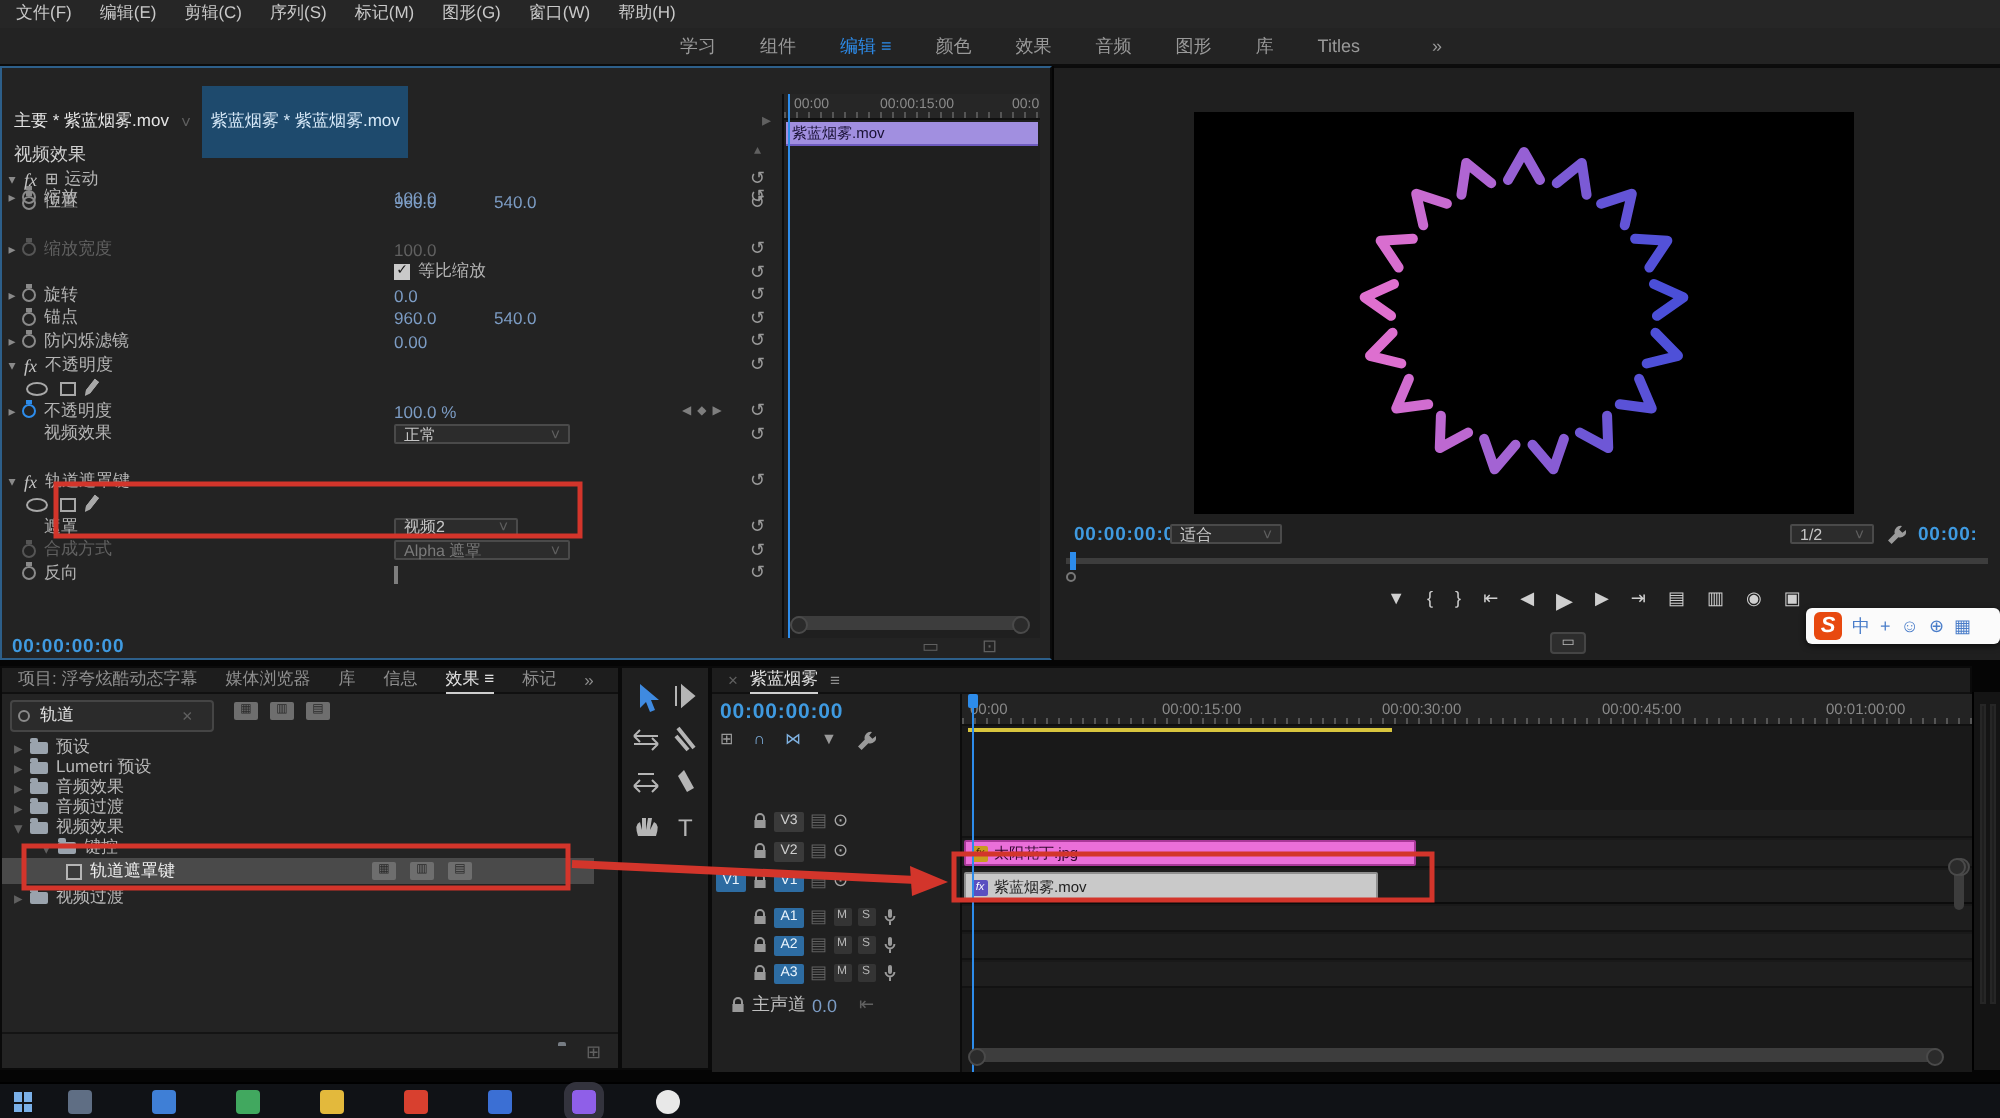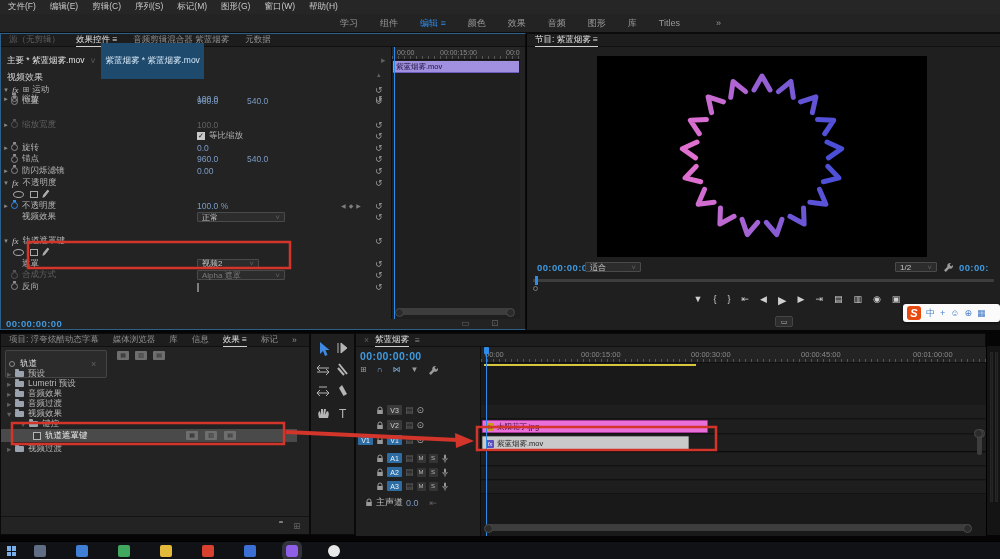--- a/index.html
+++ b/index.html
@@ -101,26 +101,20 @@
   <span>颜色</span>
   <span>效果</span>
   <span>音频</span>
   <span>图形</span>
   <span>库</span>
   <span>Titles</span>
   <span style="margin-left:14px">»</span>
 </div>
 
 <div id="ec" class="p">
-  <div class="tabs">
-    <span class="dim">源（无剪辑）</span>
-    <span class="tabu"><span>效果控件</span> <span>≡</span></span>
-    <span>音频剪辑混合器 紫蓝烟雾</span>
-    <span>元数据</span>
-  </div>
 
   <div class="p" style="left:6px;top:21px;height:12px;display:flex;align-items:center;gap:6px;font-size:8.5px">
     <span class="white">主要 * 紫蓝烟雾.mov</span>
     <span class="dim">˅</span>
     <span style="background:#1e4a6d;color:#d6e8f7;padding:12px 4px">紫蓝烟雾 * 紫蓝烟雾.mov</span>
   </div>
   <span class="p dim" style="left:380px;top:21px">▸</span>
 
   <div class="p" style="left:6px;top:37px;color:#cfcfcf">视频效果</div>
   <span class="p dim" style="left:376px;top:37px;font-size:7px">▴</span>
@@ -262,23 +256,20 @@
     <div class="p" style="left:2px;top:0;width:1px;height:272px;background:var(--accent)"></div>
     <div class="pill" style="left:4px;bottom:4px;width:118px;height:7px"></div>
   </div>
 
   <div class="p tc" style="left:5px;top:284px;font-size:9.5px">00:00:00:00</div>
   <span class="p dim" style="left:460px;top:284px">▭</span>
   <span class="p dim" style="left:490px;top:284px">⊡</span>
 </div>
 
 <div id="prog" class="p">
-  <div class="tabs">
-    <span class="tabu"><span>节目: 紫蓝烟雾</span> <span>≡</span></span>
-  </div>
   <div id="vid">
     <svg width="330" height="201" viewBox="0 0 330 201">
         <path d="M-8,6 L0,-8 L8,6" fill="none" stroke="rgb(150,96,212)" stroke-width="5" stroke-linecap="round" stroke-linejoin="round" transform="translate(165.0,28.0) rotate(0.0)"></path>
         <path d="M-8,6 L0,-8 L8,6" fill="none" stroke="rgb(123,90,213)" stroke-width="5" stroke-linecap="round" stroke-linejoin="round" transform="translate(191.0,32.9) rotate(21.2)"></path>
         <path d="M-8,6 L0,-8 L8,6" fill="none" stroke="rgb(99,84,215)" stroke-width="5" stroke-linecap="round" stroke-linejoin="round" transform="translate(213.5,46.8) rotate(42.4)"></path>
         <path d="M-8,6 L0,-8 L8,6" fill="none" stroke="rgb(83,81,216)" stroke-width="5" stroke-linecap="round" stroke-linejoin="round" transform="translate(229.5,67.9) rotate(63.5)"></path>
         <path d="M-8,6 L0,-8 L8,6" fill="none" stroke="rgb(75,79,216)" stroke-width="5" stroke-linecap="round" stroke-linejoin="round" transform="translate(236.7,93.4) rotate(84.7)"></path>
         <path d="M-8,6 L0,-8 L8,6" fill="none" stroke="rgb(78,80,216)" stroke-width="5" stroke-linecap="round" stroke-linejoin="round" transform="translate(234.3,119.7) rotate(105.9)"></path>
         <path d="M-8,6 L0,-8 L8,6" fill="none" stroke="rgb(90,82,215)" stroke-width="5" stroke-linecap="round" stroke-linejoin="round" transform="translate(222.5,143.4) rotate(127.1)"></path>
         <path d="M-8,6 L0,-8 L8,6" fill="none" stroke="rgb(110,87,214)" stroke-width="5" stroke-linecap="round" stroke-linejoin="round" transform="translate(202.9,161.2) rotate(148.2)"></path>
@@ -342,21 +333,21 @@
   <div class="tabs" style="gap:14px">
     <span>项目: 浮夸炫酷动态字幕</span>
     <span>媒体浏览器</span>
     <span>库</span>
     <span>信息</span>
     <span class="tabu"><span>效果</span> <span>≡</span></span>
     <span>标记</span>
     <span>»</span>
   </div>
 
-  <div class="p" style="left:4px;top:16px;width:102px;height:28px;background:#2b2b2b;border:1px solid #454545;border-radius:2px;display:flex;align-items:center;padding:0 3px;gap:3px">
+  <div class="p" style="left:4px;top:16px;width:102px;height:16px;background:#2b2b2b;border:1px solid #454545;border-radius:2px;display:flex;align-items:center;padding:0 3px;gap:3px">
     <span style="width:6px;height:6px;border:1px solid #8a8a8a;border-radius:50%;position:relative;flex:none"></span>
     <input style="background: none; border: none; color: rgb(226, 226, 226); font-size: 8.5px; width: 70px; outline: none; font-family: inherit;" value="轨道">
     <span class="dim">×</span>
   </div>
   <span class="badge p" style="left:116px;top:17px">▦</span>
   <span class="badge p" style="left:134px;top:17px">▥</span>
   <span class="badge p" style="left:152px;top:17px">▤</span>
 
   <div class="ptrow" style="top:35px;padding-left:6px">
     <span class="car dim" style="width:8px">▸</span>

